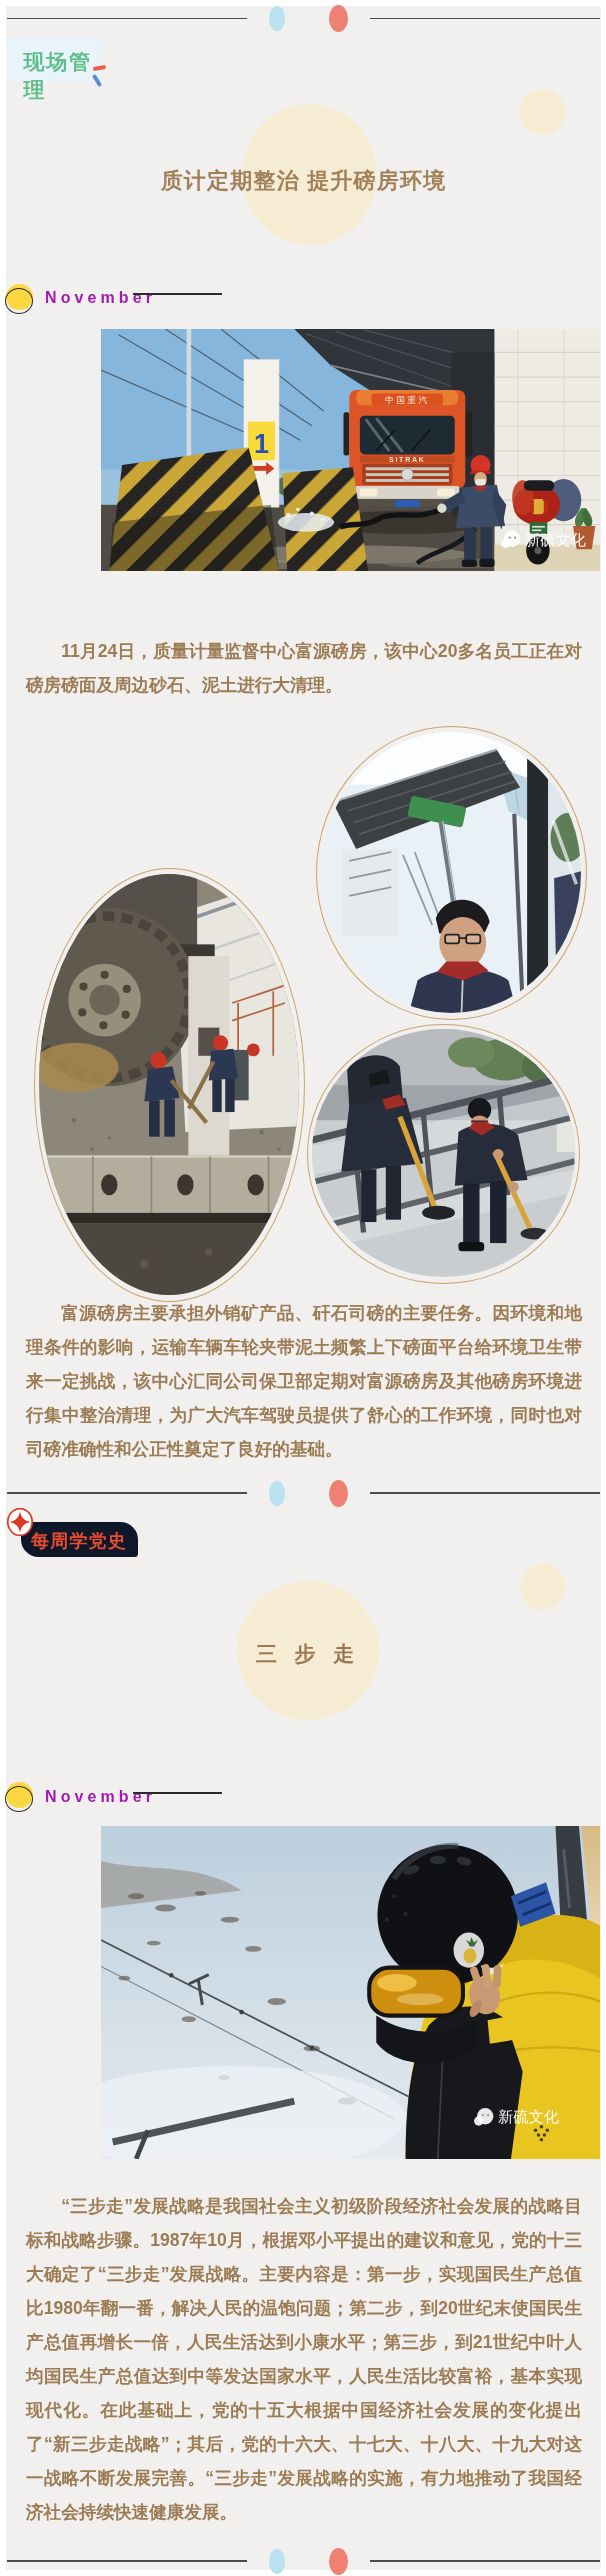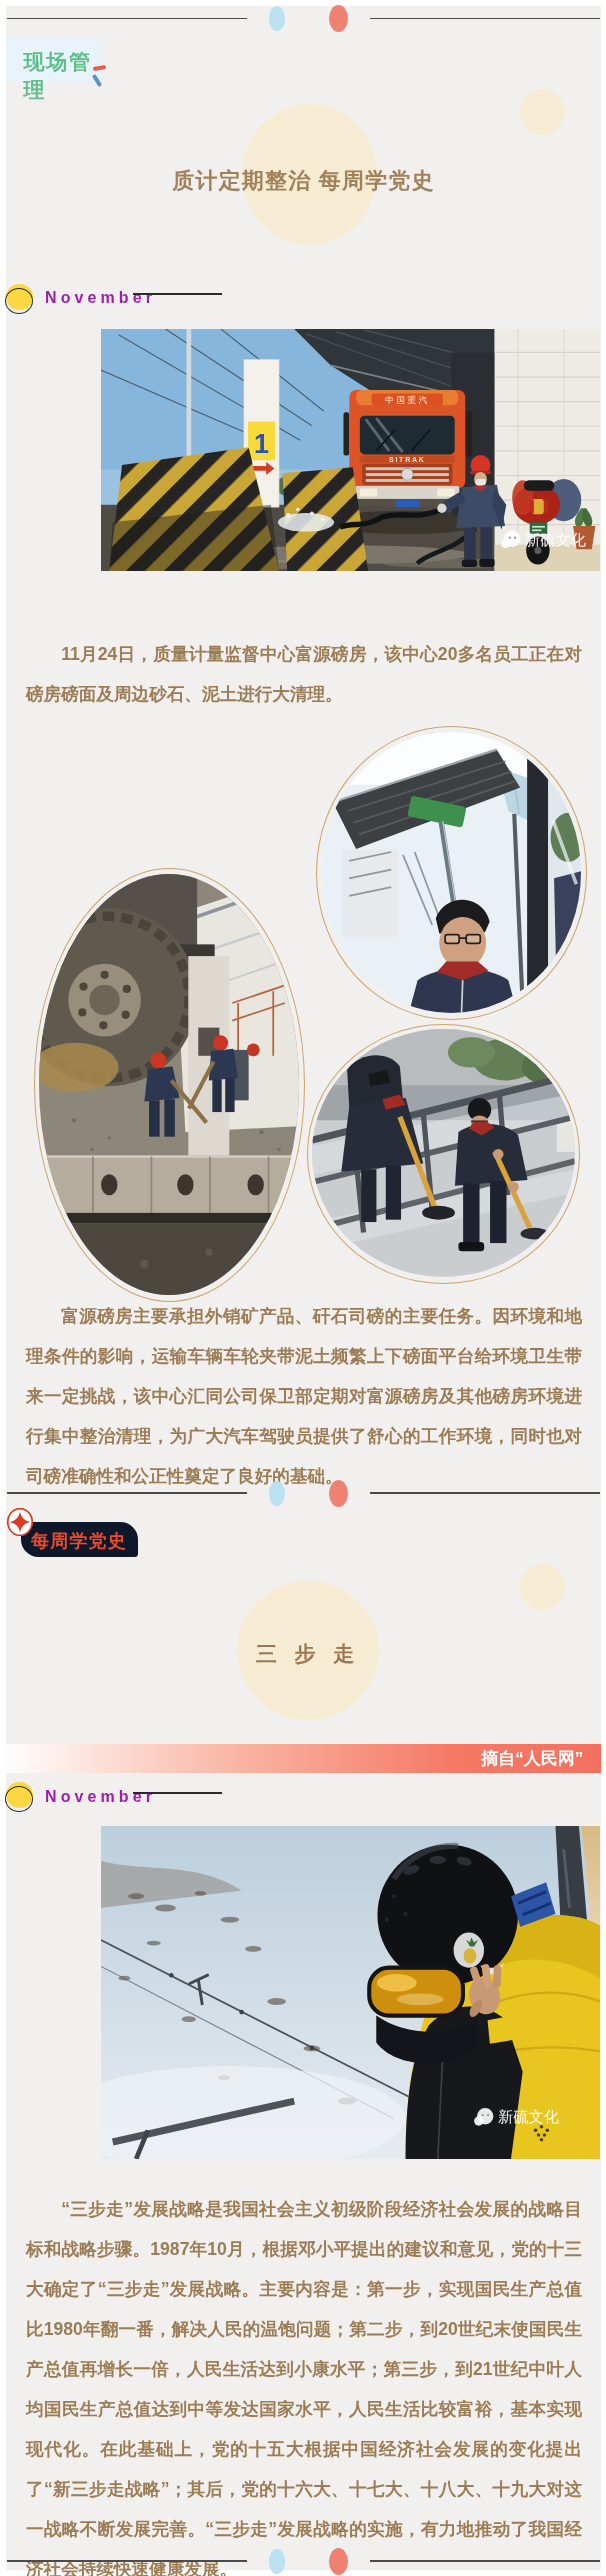--- a/index.html
+++ b/index.html
@@ -22,21 +22,21 @@
   
   .bar{position:absolute;left:5.9px;width:595px;height:29px;box-sizing:border-box;
        background:linear-gradient(90deg,#fefdfc 0%,#f9b3a1 40%,#f47a66 75%,#f3705f 100%);
        color:#ffffff;font-size:17px;font-weight:bold;line-height:29px;text-align:right;padding-right:17.6px;}
   
   .month-text{position:absolute;font-size:16px;font-weight:bold;color:#a21caf;letter-spacing:4.1px;}
   .month-ball{position:absolute;background:#fbd841;border-radius:50%;}
   .month-ring{position:absolute;border:1.2px solid #2a2a2a;border-radius:50%;background:transparent;}
   .month-line{position:absolute;height:1.8px;background:#2a2a2a;}
   
-  .para{position:absolute;left:26px;width:556px;font-size:17.6px;line-height:40px;
+  .para{position:absolute;left:26px;width:556px;font-size:17.6px;line-height:34px;
         color:#9c7c55;font-weight:bold;text-align:justify;text-indent:2em;}
   
   .photo{position:absolute;overflow:hidden;}
   .photo svg{display:block;width:100%;height:100%;}
   .oval{position:absolute;border-radius:50%;overflow:hidden;}
   .oval svg{display:block;width:100%;height:100%;}
   .oval-ring{position:absolute;border:1.2px solid #cba36b;border-radius:50%;background:transparent;}
   
   .tag2{position:absolute;left:20.5px;top:1522px;width:117px;height:35px;background:#0f172a;
         border-radius:3.5px 17.6px 3.5px 17.6px;}
@@ -58,21 +58,21 @@
   </div>
 
   <div class="tag1">
     <span>现场管理</span>
   </div>
   <div class="dash" style="left:93px;top:66px;width:13px;height:4.1px;background:#f05a49;transform:rotate(-10deg);"></div>
   <div class="dash" style="left:95px;top:74px;width:4.1px;height:13px;background:#5b8fd4;transform:rotate(-32deg);"></div>
 
   <div class="cream" style="left:242px;top:104px;width:135px;height:141px;"></div>
   <div class="cream" style="left:520px;top:89px;width:45px;height:46px;"></div>
-  <div class="big-title">质计定期整治 每周学党史</div>
+  <div class="big-title">质计定期整治 提升磅房环境</div>
 
 
   <div>
     <div class="month-ball" style="left:5.9px;top:284px;width:27.5px;height:26px;"></div>
     <div class="month-ring" style="left:4.7px;top:288px;width:26px;height:24px;"></div>
     <div class="month-text" style="left:45px;top:289px;">November</div>
     <div class="month-line" style="left:133px;top:293px;width:89px;"></div>
   </div>
 
   <div class="photo" style="left:101px;top:329px;width:499px;height:242px;">
@@ -367,23 +367,20 @@
   </div>
   <svg class="abs" style="left:5.9px;top:1508px;" width="28" height="28" viewBox="0 0 48 48">
     <ellipse cx="24" cy="24" rx="21" ry="23" fill="#ffffff" stroke="#d93a25" stroke-width="3"></ellipse>
     <path d="M24 6 C26.5 17 31 21.5 42 24 C31 26.5 26.5 31 24 42 C21.5 31 17 26.5 6 24 C17 21.5 21.5 17 24 6 Z" fill="#d93a25"></path>
   </svg>
 
   <div class="cream" style="left:237px;top:1581px;width:142px;height:139px;"></div>
   <div class="cream" style="left:520px;top:1564px;width:45px;height:46px;"></div>
   <div class="sub-title">三 步 走</div>
 
-  <div class="bar" style="top:1744px;">
-    <span>摘自“人民网”</span>
-  </div>
 
   <div>
     <div class="month-ball" style="left:5.9px;top:1782px;width:27.5px;height:26px;"></div>
     <div class="month-ring" style="left:4.7px;top:1786px;width:26px;height:24px;"></div>
     <div class="month-text" style="left:45px;top:1788px;">November</div>
     <div class="month-line" style="left:133px;top:1792px;width:89px;"></div>
   </div>
 
   <div class="photo" style="left:101px;top:1826px;width:499px;height:333px;">
     <svg viewBox="0 0 852 569" preserveAspectRatio="none">

